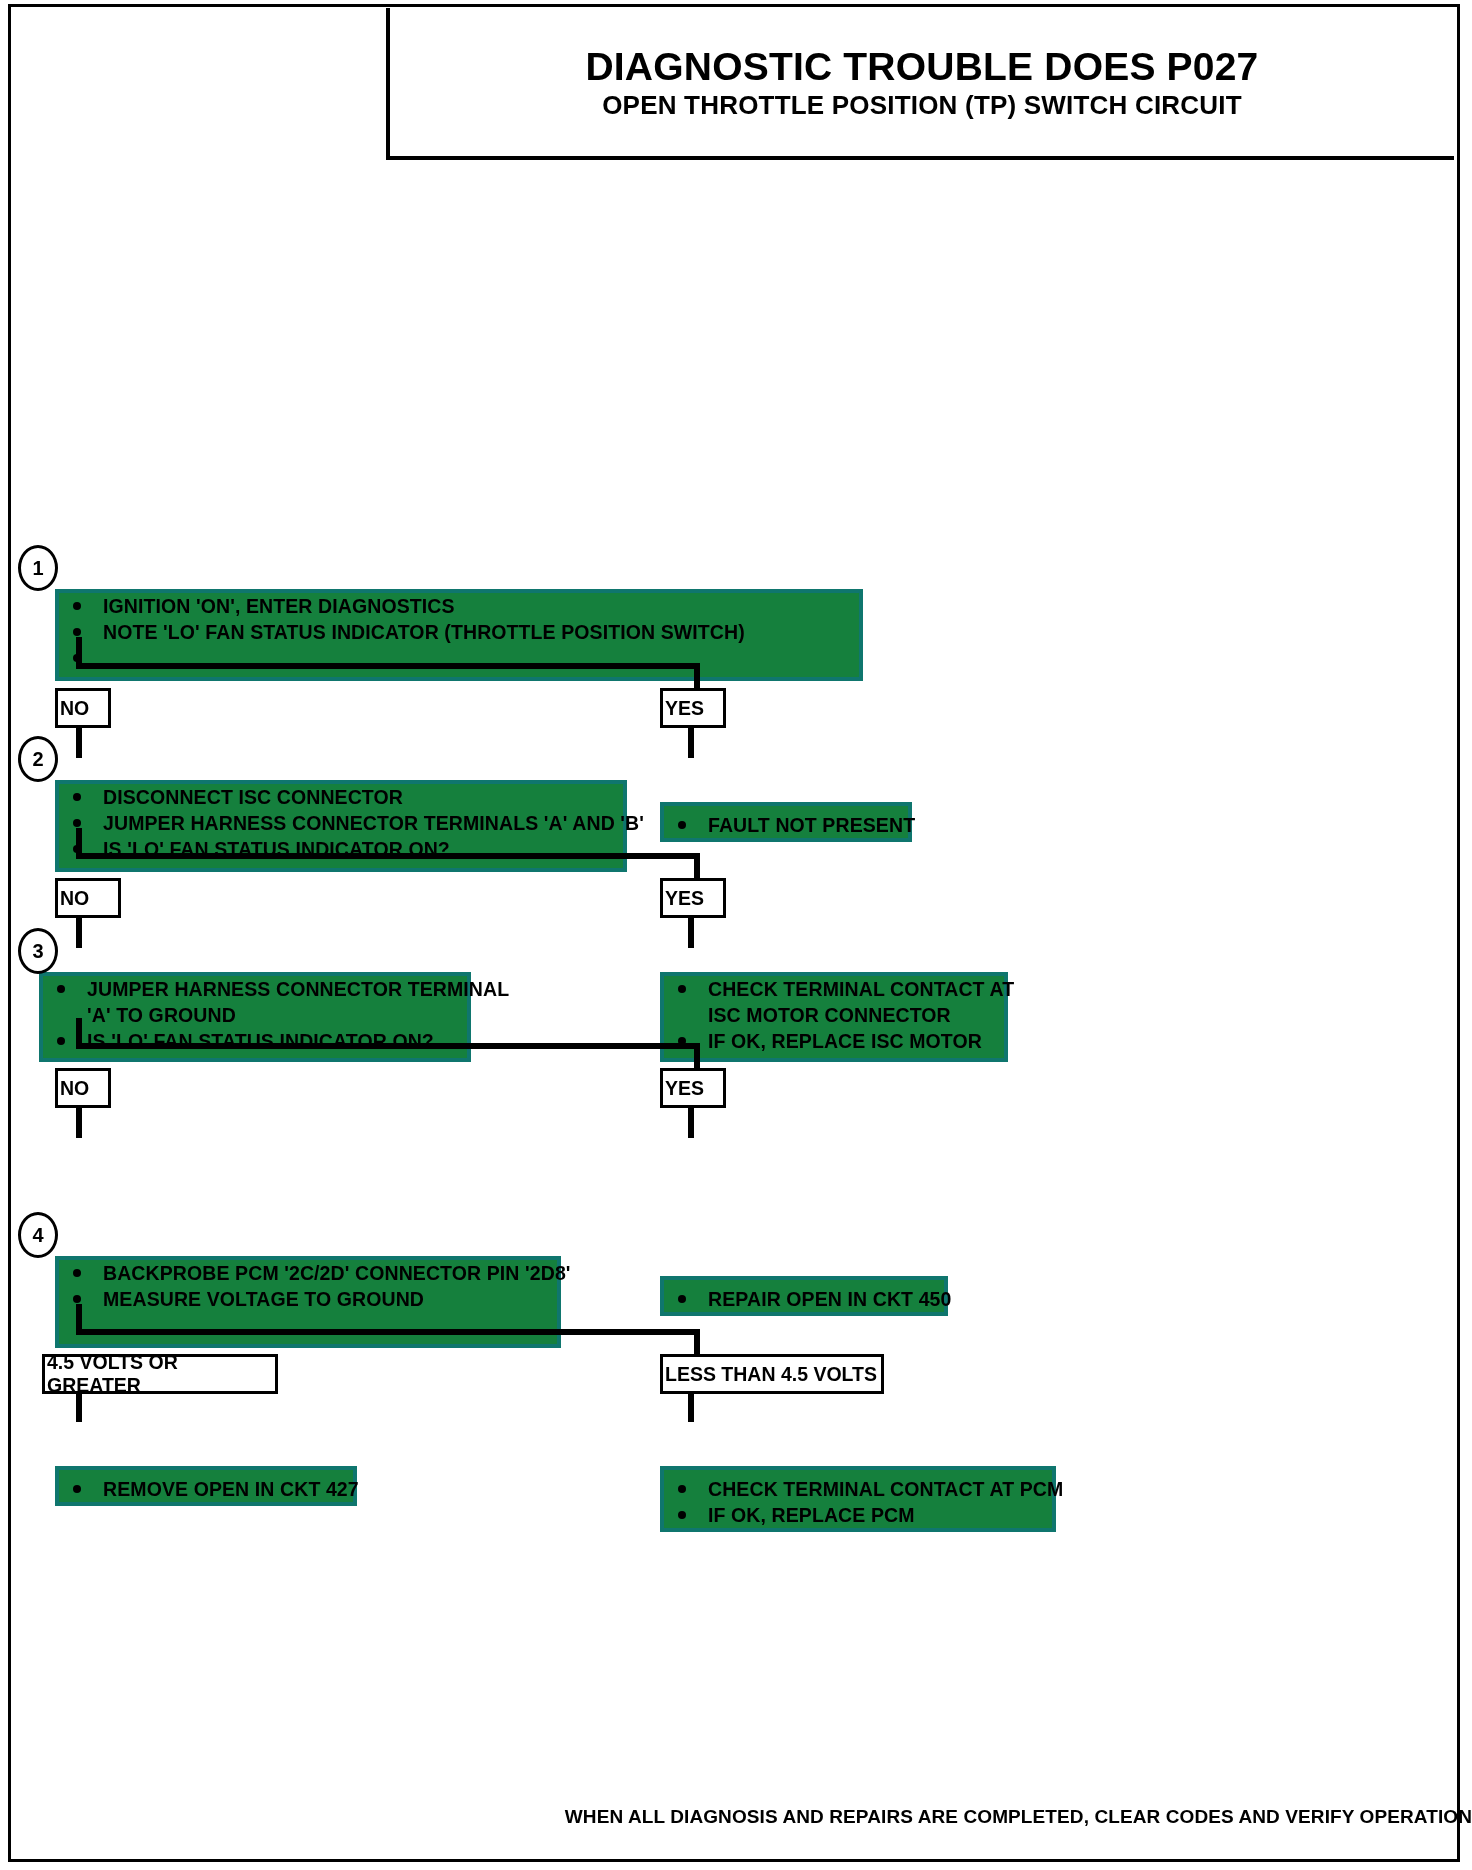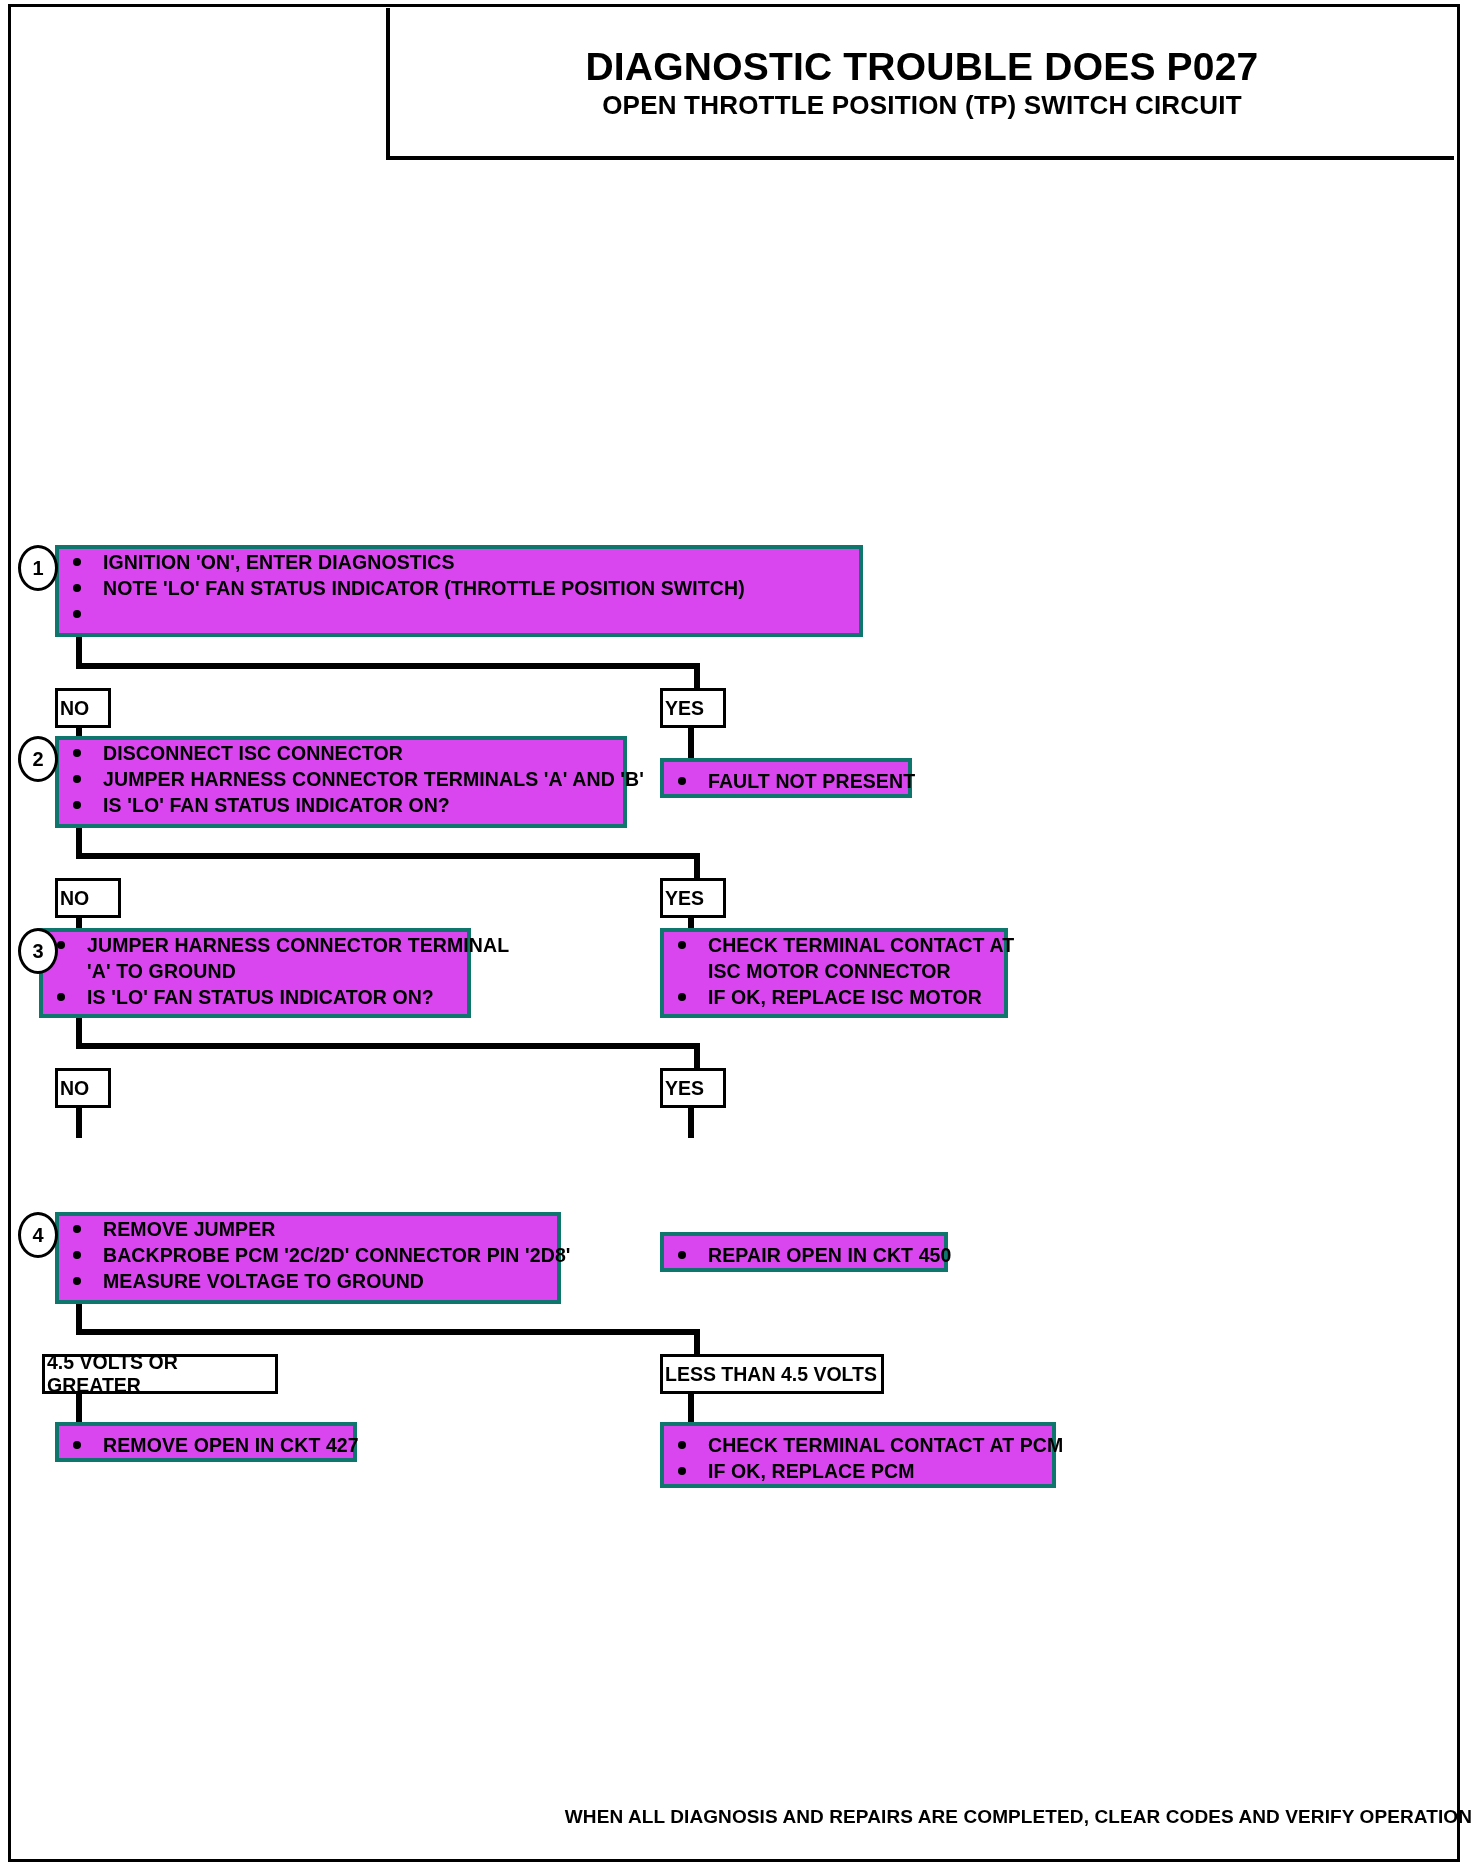--- a/index.html
+++ b/index.html
@@ -10,21 +10,21 @@
   .page-border{position:absolute;left:8px;top:4px;width:1452px;height:1858px;border:3px solid #000;box-sizing:border-box;}
 
   
   .title-box{position:absolute;left:386px;top:8px;width:1068px;height:152px;
     border-left:4px solid #000;border-bottom:4px solid #000;box-sizing:border-box;
     display:flex;flex-direction:column;align-items:center;justify-content:center;gap:6px;}
   .title-line1{font-size:39px;font-weight:bold;letter-spacing:.2px;white-space:nowrap;line-height:1;}
   .title-line2{font-size:26px;font-weight:bold;letter-spacing:.2px;white-space:nowrap;line-height:1;}
 
   
-  .box{position:absolute;border:8px solid #0f766e;box-sizing:border-box;background:#d946ef;}
+  .box{position:absolute;border:8px solid #0f766e;box-sizing:border-box;background:#15803d;margin-top:44px;}
   .box.thick{border-width:4px;}
 
   
   ul.bl{list-style:none;margin:0;padding:0;}
   ul.bl li{position:relative;padding-left:44px;font-size:19.5px;font-weight:bold;
     letter-spacing:.1px;line-height:26px;white-space:nowrap;}
   ul.bl li .bullet{position:absolute;left:14px;top:9px;width:8px;height:8px;background:#000;border-radius:50%;}
   ul.bl li .cont{display:block;}
   .pad{padding:11px 10px 11px 0;}
 
@@ -140,21 +140,20 @@
   <div class="lbl left" style="left:660px;top:1068px;width:66px;height:40px;">
     <span>YES</span>
   </div>
 
   <div class="ln" style="left:76px;top:1108px;width:6px;height:30px;"></div>
   <div class="ln" style="left:688px;top:1108px;width:6px;height:30px;"></div>
 
   <div class="stepnum" style="left:18px;top:1212px;">4</div>
   <div class="box thick" style="left:55px;top:1212px;width:506px;height:92px;">
     <ul class="bl pad">
-      <li><span class="bullet"></span><span>REMOVE JUMPER</span></li>
       <li><span class="bullet"></span><span>BACKPROBE PCM '2C/2D' CONNECTOR PIN '2D8'</span></li>
       <li><span class="bullet"></span><span>MEASURE VOLTAGE TO GROUND</span></li>
     </ul>
   </div>
 
   <div class="box thick" style="left:660px;top:1232px;width:288px;height:40px;">
     <ul class="bl" style="padding-top:6px;">
       <li><span class="bullet"></span><span>REPAIR OPEN IN CKT 450</span></li>
     </ul>
   </div>

